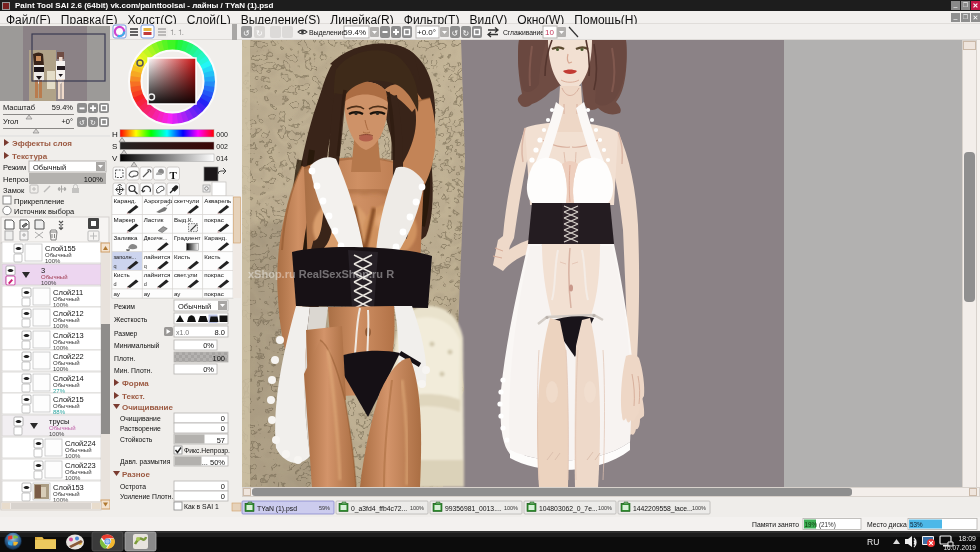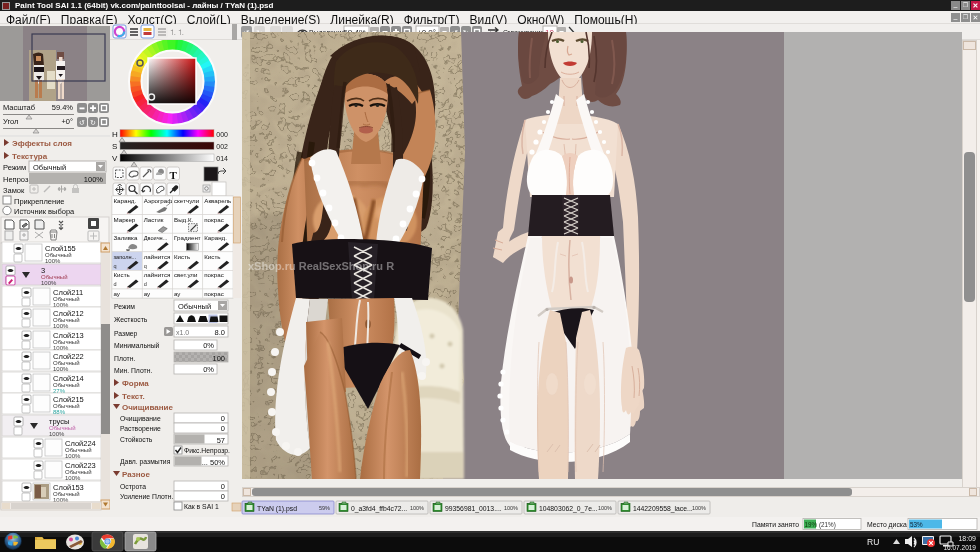--- a/index.html
+++ b/index.html
@@ -2,21 +2,21 @@
 <html><head><meta charset="utf-8"><style>
 html,body{margin:0;padding:0}
 #root{position:relative;width:980px;height:552px;overflow:hidden;background:#f0eeeb;font-family:"Liberation Sans",sans-serif;-webkit-font-smoothing:antialiased}
 .a{position:absolute}
 </style></head>
 <body>
 <div id="root">
 
 <div class="a" style="left:0;top:0;width:980px;height:11px;background:#1d1d1d"></div>
 <div class="a" style="left:2px;top:2px;width:8px;height:8px;background:#7a2020;border:1px solid #999;box-sizing:border-box"></div>
-<div class="a" style="left:15px;top:1px;color:#fff;font-size:8px;font-weight:bold;letter-spacing:0">Paint Tool SAI 1.1 (64bit) vk.com/painttoolsai - лайны / TYaN (1).psd</div>
+<div class="a" style="left:15px;top:1px;color:#fff;font-size:8px;font-weight:bold;letter-spacing:0">Paint Tool SAI 2.6 (64bit) vk.com/painttoolsai - лайны / TYaN (1).psd</div>
 <div class="a" style="left:951px;top:1px;width:9px;height:9px;background:#8a8a8a;color:#fff;font-size:7px;text-align:center;line-height:11px">–</div>
 <div class="a" style="left:961px;top:1px;width:9px;height:9px;background:#8a8a8a;color:#eee;font-size:6px;text-align:center;line-height:9px">❐</div>
 <div class="a" style="left:971px;top:1px;width:9px;height:9px;background:#c11a47;color:#fff;font-size:7px;font-weight:bold;text-align:center;line-height:9px">✕</div>
 
 <div class="a" style="left:0;top:11px;width:980px;height:13px;background:#f2f0ee;border-bottom:1px solid #e0ddda;box-sizing:border-box"></div>
 <div class="a" style="left:6px;top:13px;font-size:12px;color:#111;width:640px">Файл(<u>F</u>)&nbsp;&nbsp;&nbsp;Правка(<u>E</u>)&nbsp;&nbsp;&nbsp;Холст(<u>C</u>)&nbsp;&nbsp;&nbsp;Слой(<u>L</u>)&nbsp;&nbsp;&nbsp;Выделение(<u>S</u>)&nbsp;&nbsp;&nbsp;Линейка(<u>R</u>)&nbsp;&nbsp;&nbsp;Фильтр(<u>T</u>)&nbsp;&nbsp;&nbsp;Вид(<u>V</u>)&nbsp;&nbsp;&nbsp;Окно(<u>W</u>)&nbsp;&nbsp;&nbsp;Помощь(<u>H</u>)</div>
 <div class="a" style="left:951px;top:13px;width:9px;height:9px;background:#8f8f8f;color:#fff;font-size:7px;text-align:center;line-height:11px">–</div>
 <div class="a" style="left:961px;top:13px;width:9px;height:9px;background:#8f8f8f;color:#eee;font-size:6px;text-align:center;line-height:9px">❐</div>
 <div class="a" style="left:971px;top:13px;width:9px;height:9px;background:#8f8f8f;color:#fff;font-size:7px;text-align:center;line-height:9px">✕</div>
 
@@ -594,21 +594,21 @@
         <text x="115" y="448.5" font-size="7.5" fill="#111" text-anchor="end">0</text>
         <text x="10" y="459" font-size="6.8" fill="#111">Усиление Плотн.</text>
         <rect x="64" y="451" width="54" height="10" fill="#fff" stroke="#b5b2af" stroke-width="0.8"></rect>
         <text x="115" y="458.5" font-size="7.5" fill="#111" text-anchor="end">0</text>
         <rect x="64" y="462" width="8" height="8" fill="#fff" stroke="#888" stroke-width="0.8"></rect>
         <text x="74" y="469" font-size="6.8" fill="#111">Как в SAI 1</text>
         <rect x="122" y="463" width="9" height="8" fill="#e6d2ba" stroke="#cf9e66" stroke-width="0.6"></rect>
       </svg>
     </div>
 
-<div id="canvas" class="a" style="left:242px;top:32px;width:700px;height:447px;background:#8b8286">
+<div id="canvas" class="a" style="left:242px;top:40px;width:700px;height:447px;background:#8b8286">
 <svg width="720" height="447" viewBox="0 0 720 447">
 <defs>
   <clipPath id="wallclip">
             <path d="M0,0 L219,0 L223,120 L216,290 L222,350 L202,395 L201,447 L0,447 Z"></path>
           </clipPath>
   <filter id="cracks" x="0" y="0" width="100%" height="100%">
     <feTurbulence type="fractalNoise" baseFrequency="0.085 0.09" numOctaves="3" seed="5" result="n"></feTurbulence>
     <feColorMatrix in="n" type="matrix" values="0 0 0 0 0  0 0 0 0 0  0 0 0 0 0  1 0 0 0 0" result="a"></feColorMatrix>
     <feComponentTransfer in="a" result="b">
               <feFuncA type="table" tableValues="0 0 0 0 0 0 1 0 0 0 0 0 0 1 0 0 0 0 0 0 0"></feFuncA>

